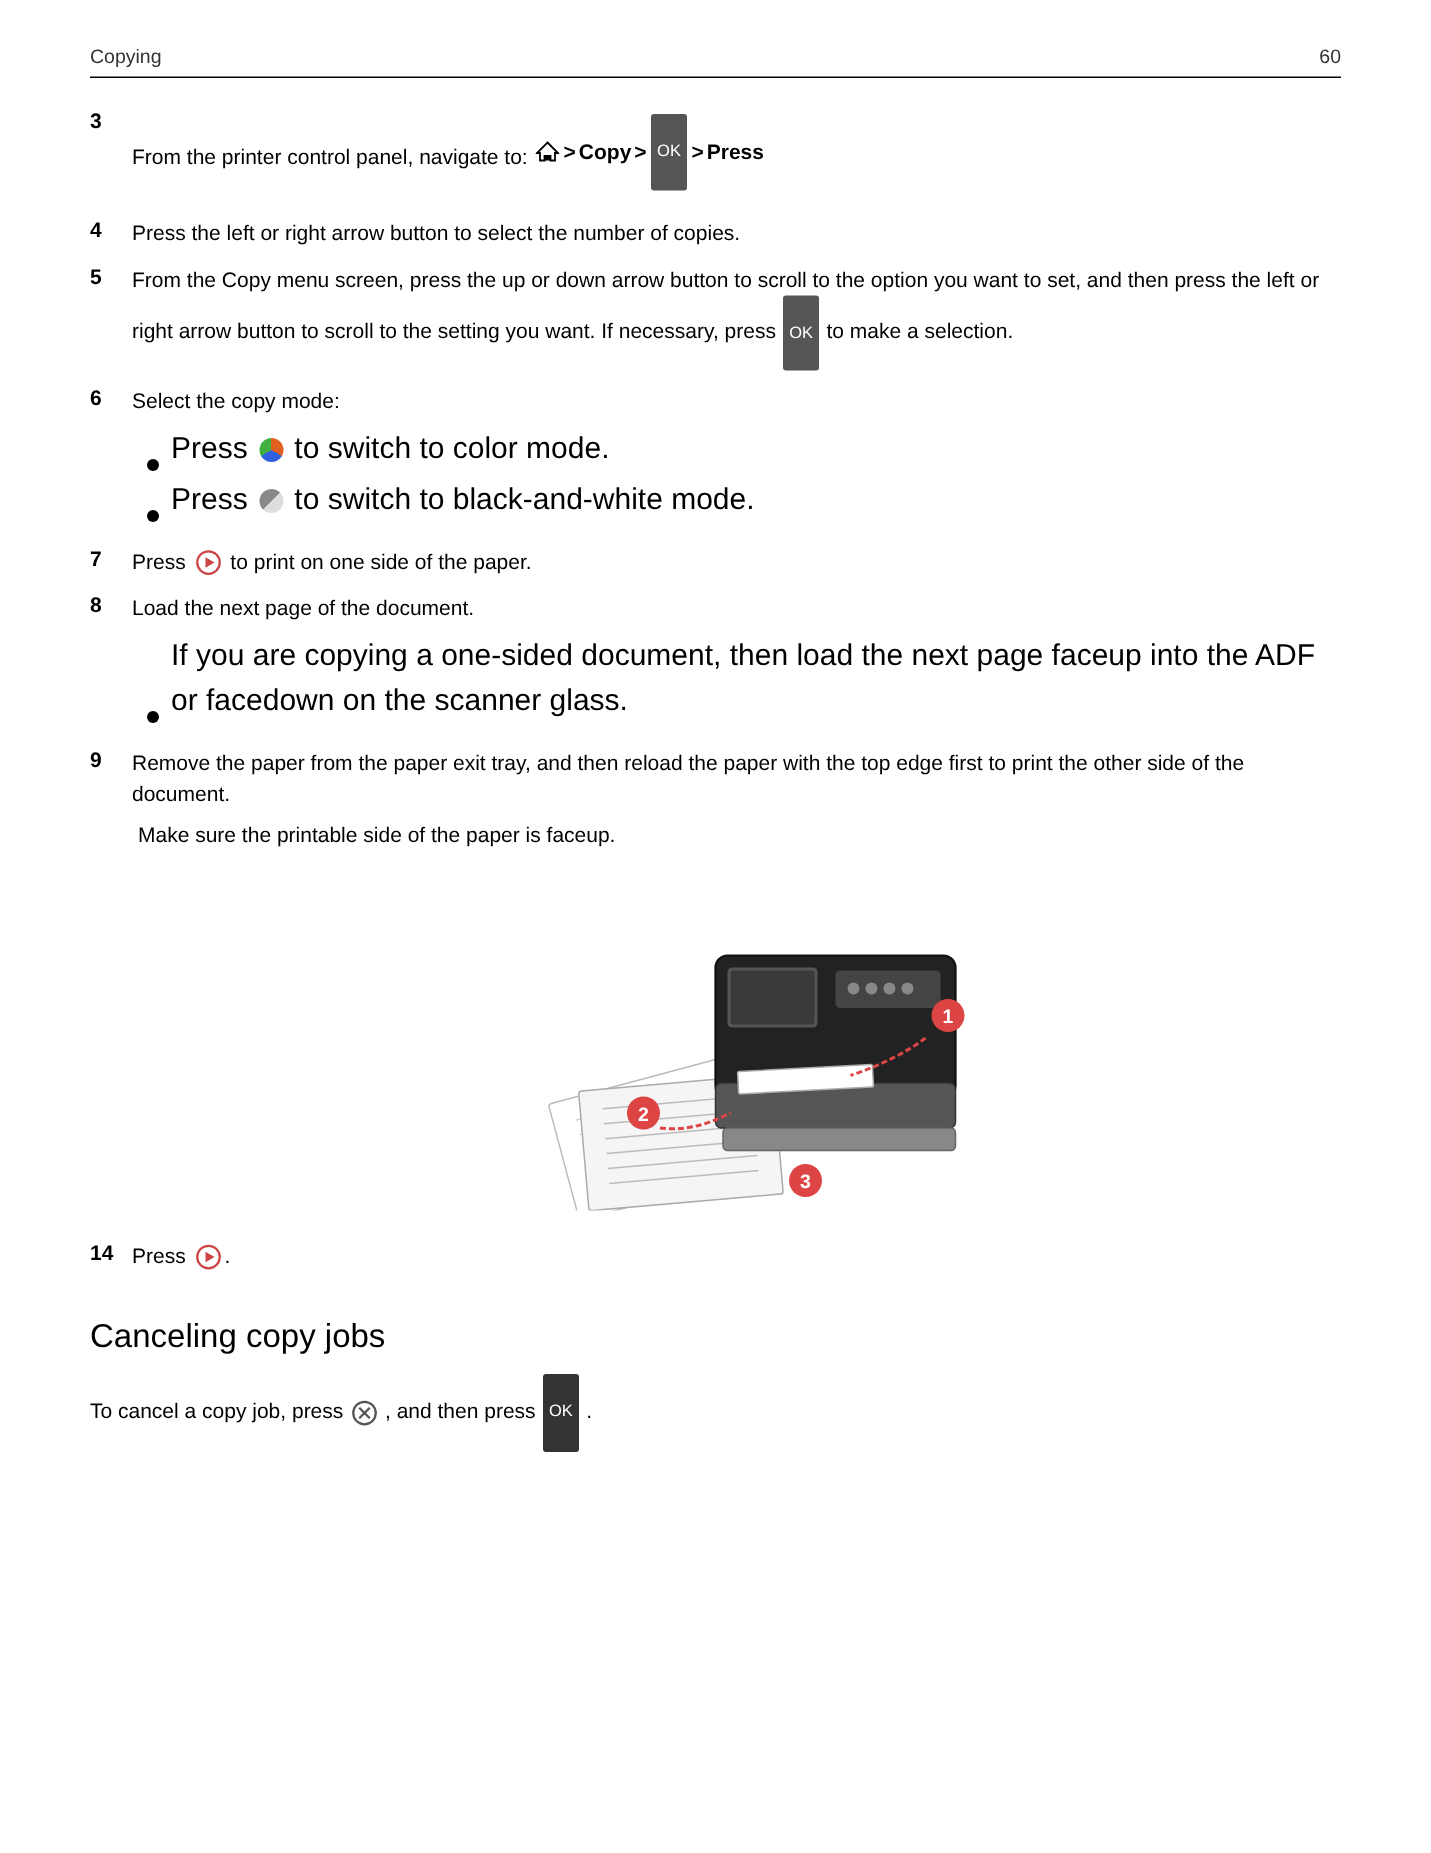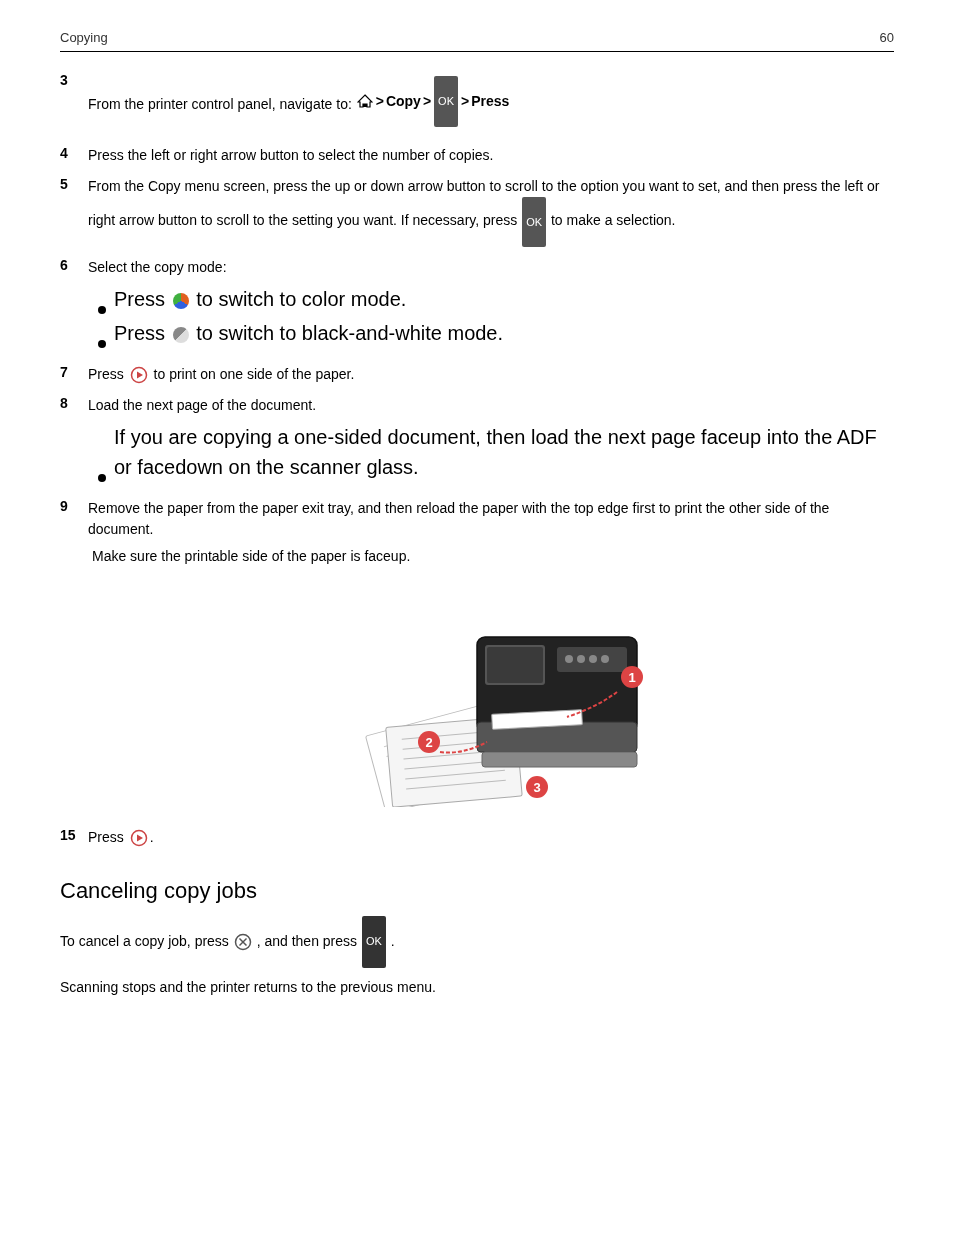--- a/index.html
+++ b/index.html
@@ -277,21 +277,21 @@
 
       <circle cx="230" cy="200" r="11" fill="#d44"></circle>
       <text x="230" y="205" text-anchor="middle" fill="#fff" font-size="13" font-weight="bold">3</text>
 
       <path d="M310,105 Q290,120 260,130" fill="none" stroke="#d44" stroke-width="2" stroke-dasharray="4,2" marker-end="url(#arrow)"></path>
       <path d="M133,165 Q155,168 180,155" fill="none" stroke="#d44" stroke-width="2" stroke-dasharray="4,2"></path>
     </svg>
   </div>
 
   <div class="step">
-    <span class="step-number"><strong>15</strong></span>
+    <span class="step-number"><strong>14</strong></span>
     <div class="step-content">
       <span>Press
         <svg width="18" height="18" viewBox="0 0 18 18" style="vertical-align:middle; margin:0 2px;">
           <circle cx="9" cy="9" r="7.5" fill="none" stroke="#c44" stroke-width="1.5"></circle>
           <polygon points="7,5.5 13,9 7,12.5" fill="#c44"></polygon>
         </svg>.
       </span>
     </div>
   </div>
 
@@ -302,15 +302,14 @@
     <svg width="18" height="18" viewBox="0 0 18 18" style="vertical-align:middle; margin:0 1px;">
       <circle cx="9" cy="9" r="7.5" fill="none" stroke="#555" stroke-width="1.5"></circle>
       <line x1="5.5" y1="5.5" x2="12.5" y2="12.5" stroke="#555" stroke-width="1.5"></line>
       <line x1="12.5" y1="5.5" x2="5.5" y2="12.5" stroke="#555" stroke-width="1.5"></line>
     </svg>
     <span>, and then press </span>
     <span class="ok-badge" style="background:#333;">OK</span>
     <span>.</span>
   </p>
 
-  <p class="body-text">Scanning stops and the printer returns to the previous menu.</p>
 
 </div>
 
 </body></html>

